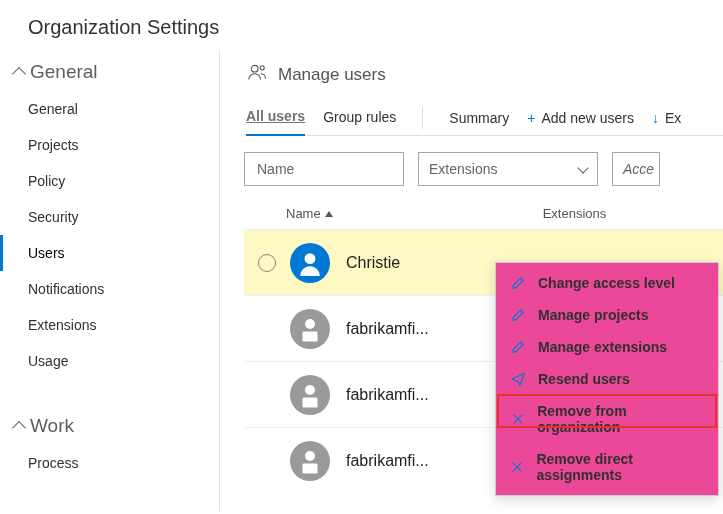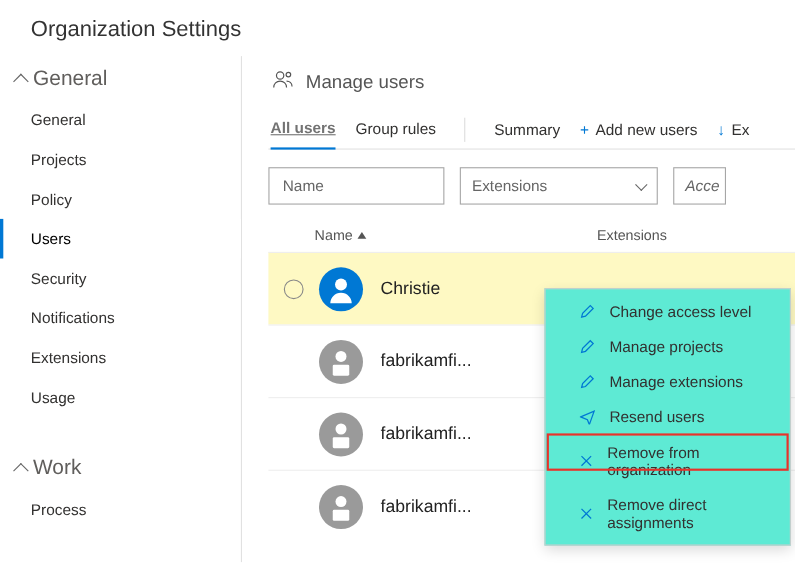--- a/index.html
+++ b/index.html
@@ -181,25 +181,26 @@
     font-size: 20px;
     letter-spacing: 1px;
     cursor: pointer;
     margin-left: 20px;
   }
   .context-menu {
     position: absolute;
     top: 262px;
     left: 495px;
     width: 224px;
-    background: #5eead4;
+    background: #ec4899;
     border: 1px solid #ccc;
     box-shadow: 0 4px 12px rgba(0,0,0,0.15);
-    padding: 4px 16px;
+    padding: 4px 0;
     z-index: 20;
+    font-weight: bold;
   }
   .menu-item {
     display: flex;
     align-items: center;
     gap: 12px;
     padding: 8px 14px;
     cursor: pointer;
     color: #323130;
   }
   .menu-icon { width: 16px; text-align: center; color: #0078d4; font-size: 14px; display: inline-flex; align-items:center; justify-content:center;}
@@ -233,22 +234,22 @@
 <div class="container">
 
   <div class="sidebar">
     <div class="nav-section-header">
       <span class="chev"></span>
       <span>General</span>
     </div>
     <div class="nav-item">General</div>
     <div class="nav-item">Projects</div>
     <div class="nav-item">Policy</div>
+    <div class="nav-item">Security</div>
     <div class="nav-item active">Users</div>
-    <div class="nav-item">Security</div>
     <div class="nav-item">Notifications</div>
     <div class="nav-item">Extensions</div>
     <div class="nav-item">Usage</div>
 
     <div style="height:30px"></div>
 
     <div class="nav-section-header">
       <span class="chev"></span>
       <span>Work</span>
     </div>

